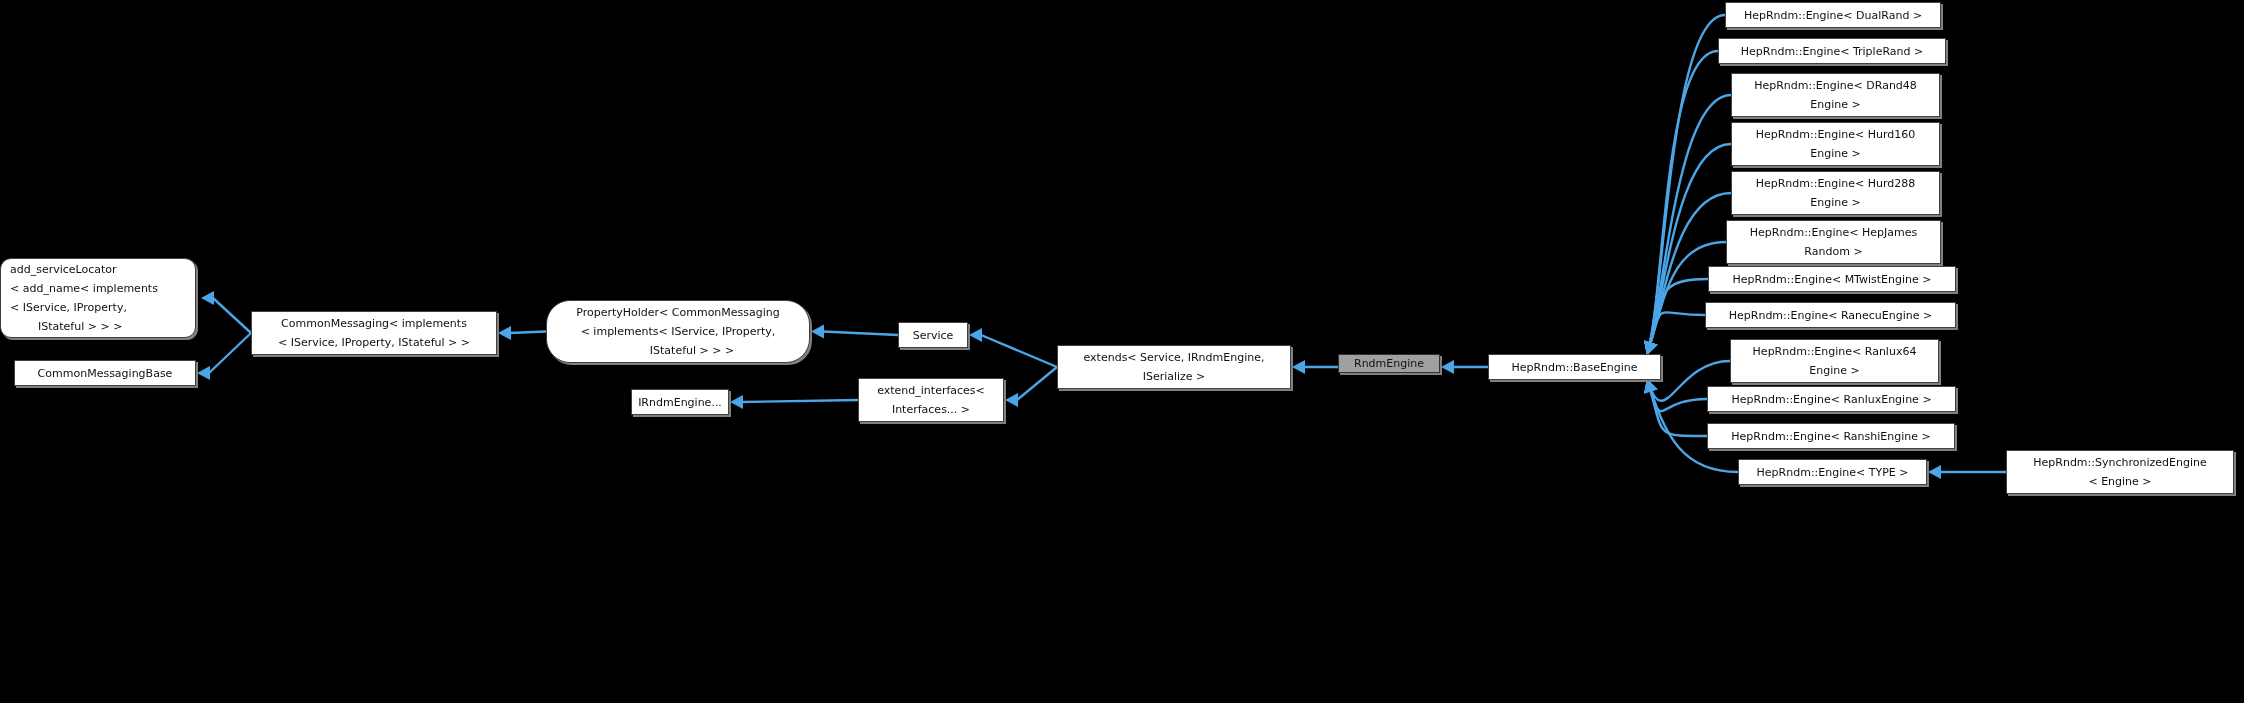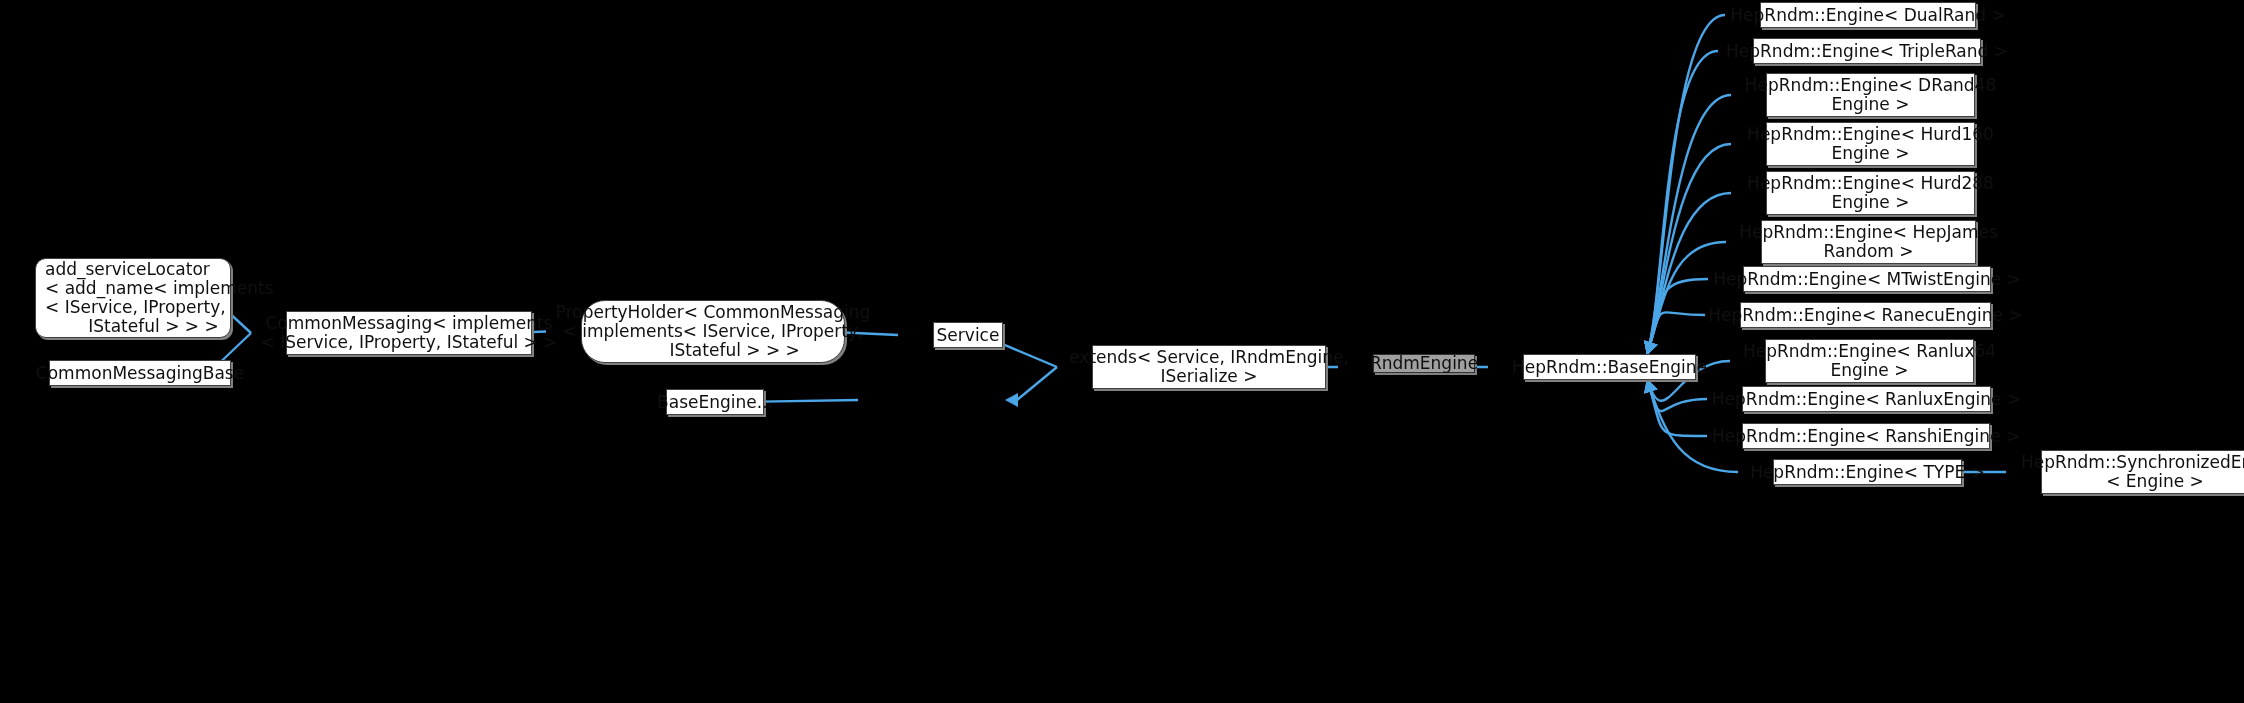--- a/index.html
+++ b/index.html
@@ -27,26 +27,25 @@
     position: absolute;
     box-sizing: border-box;
     background: #ffffff;
     border: 1px solid #404040;
     box-shadow: 2px 2px 0 0 #808080;
     display: flex;
     align-items: center;
     justify-content: center;
     text-align: center;
     color: #101010;
-    font-size: 17px;
+    font-size: 11px;
     line-height: 19px;
     white-space: pre;
     letter-spacing: 0px;
     z-index: 5;
-    margin-left: 35px;
   }
   .node.highlight {
     background: #a0a0a0;
     border: 1px solid #303030;
   }
   .node.left-align {
     justify-content: flex-start;
     text-align: left;
     padding-left: 9px;
   }
@@ -104,22 +103,24 @@
 <div class="node left-align" style="left: 0; top: 258px; width: 196px; height: 80px; border-radius: 11px;"><span>add_serviceLocator
 &lt; add_name&lt; implements
 &lt; IService, IProperty,
         IStateful &gt; &gt; &gt;</span></div>
     <div class="node" style="left: 14px; top: 360px; width: 182px; height: 26px;"><span>CommonMessagingBase</span></div>
     <div class="node" style="left: 251px; top: 311px; width: 246px; height: 44px;"><span>CommonMessaging&lt; implements
 &lt; IService, IProperty, IStateful &gt; &gt;</span></div>
     <div class="node" style="left: 546px; top: 300px; width: 264px; height: 63px; border-radius: 24px;"><span>PropertyHolder&lt; CommonMessaging
 &lt; implements&lt; IService, IProperty,
         IStateful &gt; &gt; &gt;</span></div>
-    <div class="node" style="left: 631px; top: 389px; width: 98px; height: 26px;"><span>BaseEngine...</span></div>
+    <div class="node" style="left: 631px; top: 389px; width: 98px; height: 26px;"><span>IRndmEngine...</span></div>
     <div class="node" style="left: 898px; top: 322px; width: 70px; height: 26px;"><span>Service</span></div>
+    <div class="node" style="left: 858px; top: 378px; width: 146px; height: 44px;"><span>extend_interfaces&lt;
+Interfaces... &gt;</span></div>
     <div class="node" style="left: 1057px; top: 345px; width: 234px; height: 44px;"><span>extends&lt; Service, IRndmEngine,
 ISerialize &gt;</span></div>
     <div class="node highlight" style="left: 1338px; top: 354px; width: 102px; height: 19px;"><span>RndmEngine</span></div>
     <div class="node" style="left: 1488px; top: 354px; width: 173px; height: 26px;"><span>HepRndm::BaseEngine</span></div>
     <div class="node" style="left: 1725px; top: 2px; width: 216px; height: 26px;"><span>HepRndm::Engine&lt; DualRand &gt;</span></div>
     <div class="node" style="left: 1718px; top: 38px; width: 228px; height: 26px;"><span>HepRndm::Engine&lt; TripleRand &gt;</span></div>
     <div class="node" style="left: 1731px; top: 73px; width: 209px; height: 44px;"><span>HepRndm::Engine&lt; DRand48
 Engine &gt;</span></div>
     <div class="node" style="left: 1731px; top: 122px; width: 209px; height: 44px;"><span>HepRndm::Engine&lt; Hurd160
 Engine &gt;</span></div>

